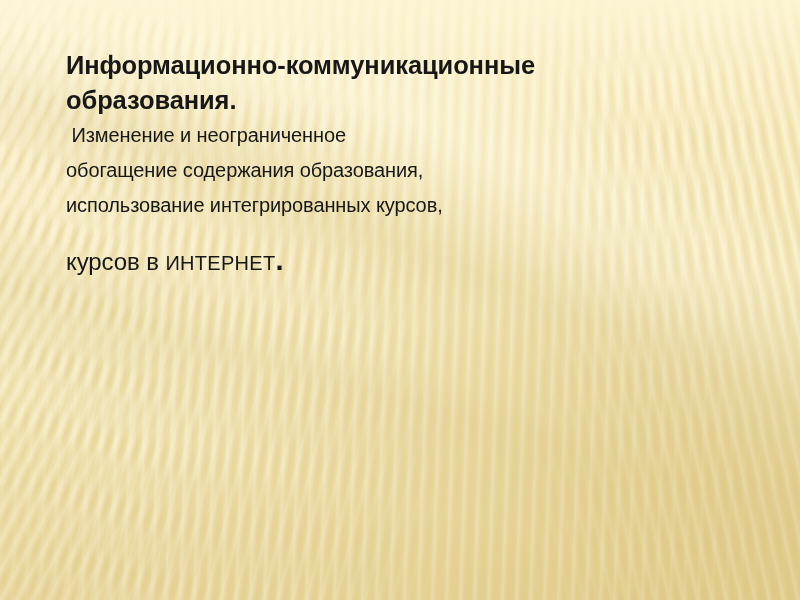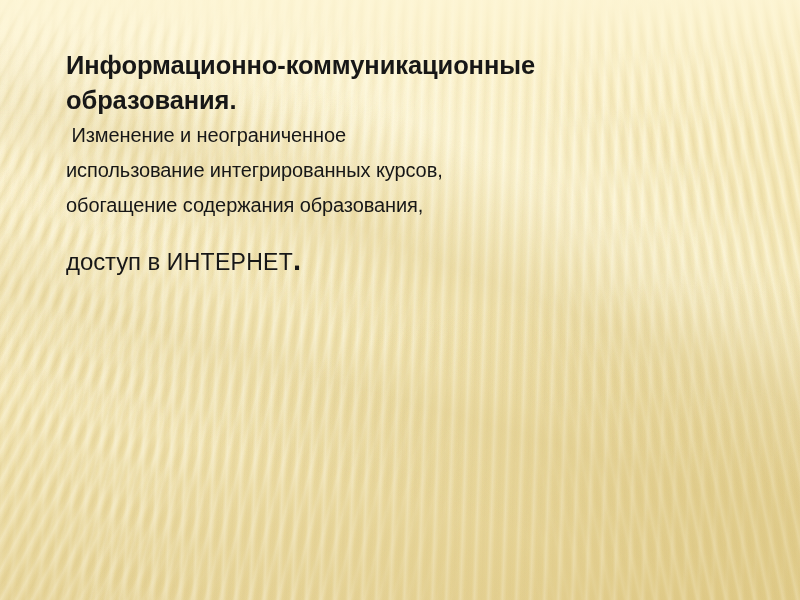--- a/index.html
+++ b/index.html
@@ -199,21 +199,21 @@
   }
 
   
   .l-last {
     font-weight: normal;
     font-size: 24px;
     line-height: 34px;
     margin-top: 20px;
   }
   .l-last .caps {
-    font-size: 23px;
+    font-size: 20px;
     letter-spacing: 0.3px;
   }
   .l-last .dot {
     font-weight: bold;
     font-size: 29px;
   }
 </style>
 </head>
 <body>
 
@@ -234,20 +234,20 @@
   <div class="bg-top-wash"></div>
 
   <div id="textblock">
 
     <div class="line l-bold">Информационно-коммуникационные</div>
 
     <div class="line l-bold">образования.</div>
 
     <div class="line l-reg"> Изменение и неограниченное</div>
 
+    <div class="line l-reg">обогащение содержания образования,</div>
+
     <div class="line l-reg">использование интегрированных курсов,</div>
 
-    <div class="line l-reg">обогащение содержания образования,</div>
-
-    <div class="line l-last"><span>доступ в </span><span class="caps">ИНТЕРНЕТ</span><span class="dot">.</span></div>
+    <div class="line l-last"><span>курсов в </span><span class="caps">ИНТЕРНЕТ</span><span class="dot">.</span></div>
 
   </div>
 </div>
 
 </body></html>

